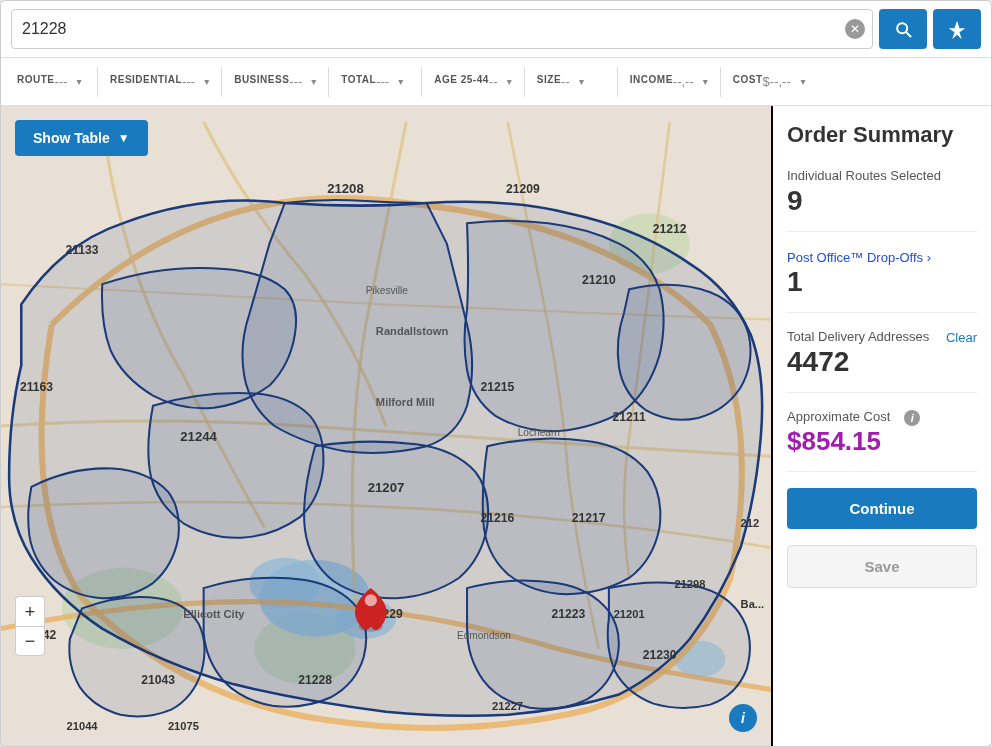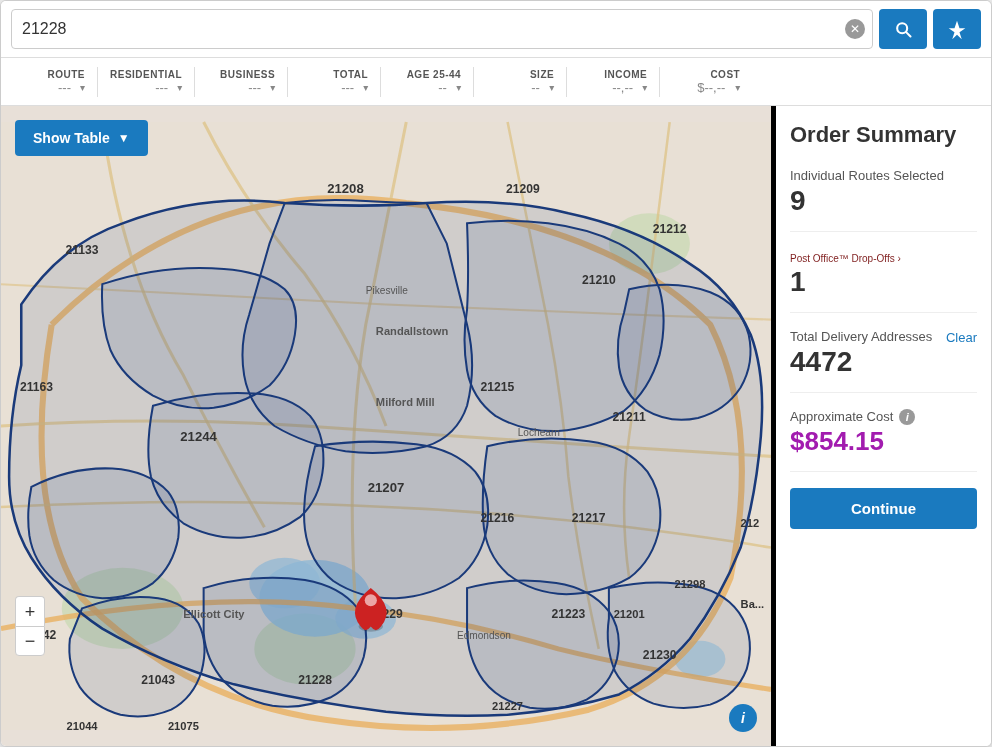--- a/index.html
+++ b/index.html
@@ -91,22 +91,22 @@
       display: flex;
       align-items: center;
       padding: 0 10px;
       background: #fff;
       border-bottom: 1px solid #ddd;
       height: 48px;
       gap: 4px;
     }
     .filter-item {
       display: flex;
-      flex-direction: column;
-      align-items: flex-end;
+      flex-direction: row;
+      align-items: flex-start;
       min-width: 80px;
       padding: 4px 6px;
       position: relative;
     }
     .filter-label {
       font-size: 10px;
       font-weight: bold;
       color: #555;
       letter-spacing: 0.5px;
       text-transform: uppercase;
@@ -211,21 +211,21 @@
       font-style: italic;
       font-weight: bold;
       font-size: 14px;
       cursor: pointer;
       z-index: 10;
     }
     
     .sidebar {
       width: 220px;
       background: #fff;
-      border-left: 5px solid #000000;
+      border-left: 2px solid #000000;
       padding: 16px 14px;
       display: flex;
       flex-direction: column;
       gap: 16px;
       overflow-y: auto;
     }
     .order-summary-title {
       font-size: 22px;
       font-weight: bold;
       color: #333;
@@ -240,41 +240,41 @@
       font-size: 13px;
       color: #555;
       margin-bottom: 2px;
     }
     .summary-value {
       font-size: 28px;
       font-weight: bold;
       color: #333;
     }
     .summary-link {
-      font-size: 10px;
-      color: #7f1d1d;
+      font-size: 13px;
+      color: #1d4ed8;
       text-decoration: none;
       cursor: pointer;
       margin-top: 31px;
     }
     .summary-label-row {
       display: flex;
       align-items: center;
       justify-content: space-between;
     }
     .clear-link {
       font-size: 13px;
       color: #1a7abf;
       cursor: pointer;
       text-decoration: none;
     }
     .cost-label-row {
       display: flex;
-      align-items: flex-start;
-      gap: 6px;
+      align-items: center;
+      gap: 14px;
     }
     .info-icon-inline {
       width: 16px;
       height: 16px;
       background: #999;
       border-radius: 50%;
       color: #fff;
       display: inline-flex;
       align-items: center;
       justify-content: center;
@@ -534,16 +534,17 @@
 
       <div class="summary-section">
         <div class="cost-label-row">
           <span class="summary-label">Approximate Cost</span>
           <span class="info-icon-inline">i</span>
         </div>
         <div class="cost-value">$854.15</div>
       </div>
 
       <button class="continue-btn">Continue</button>
+      <button class="save-btn">Save</button>
     </div>
 
   </div>
 </div>
 
 </body></html>

